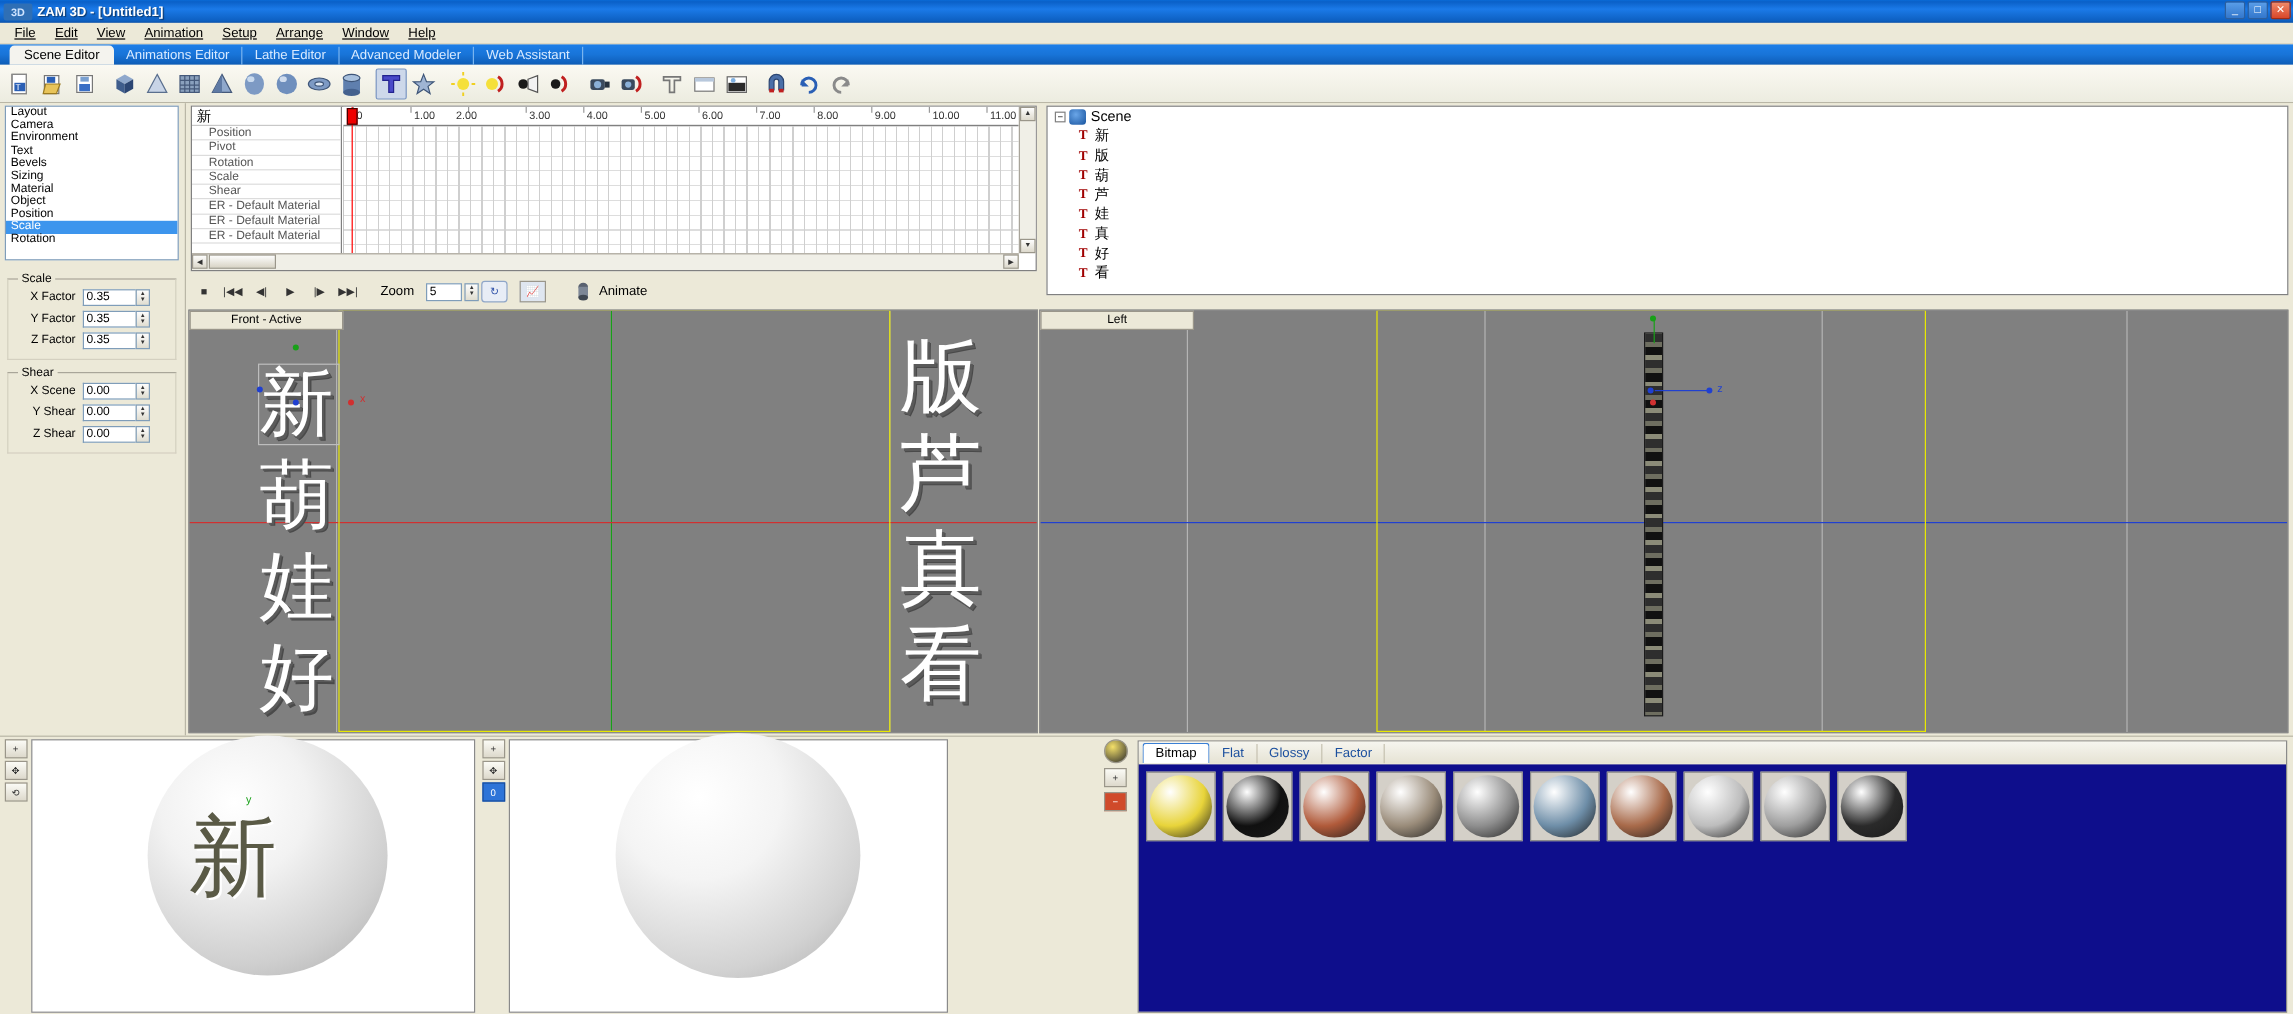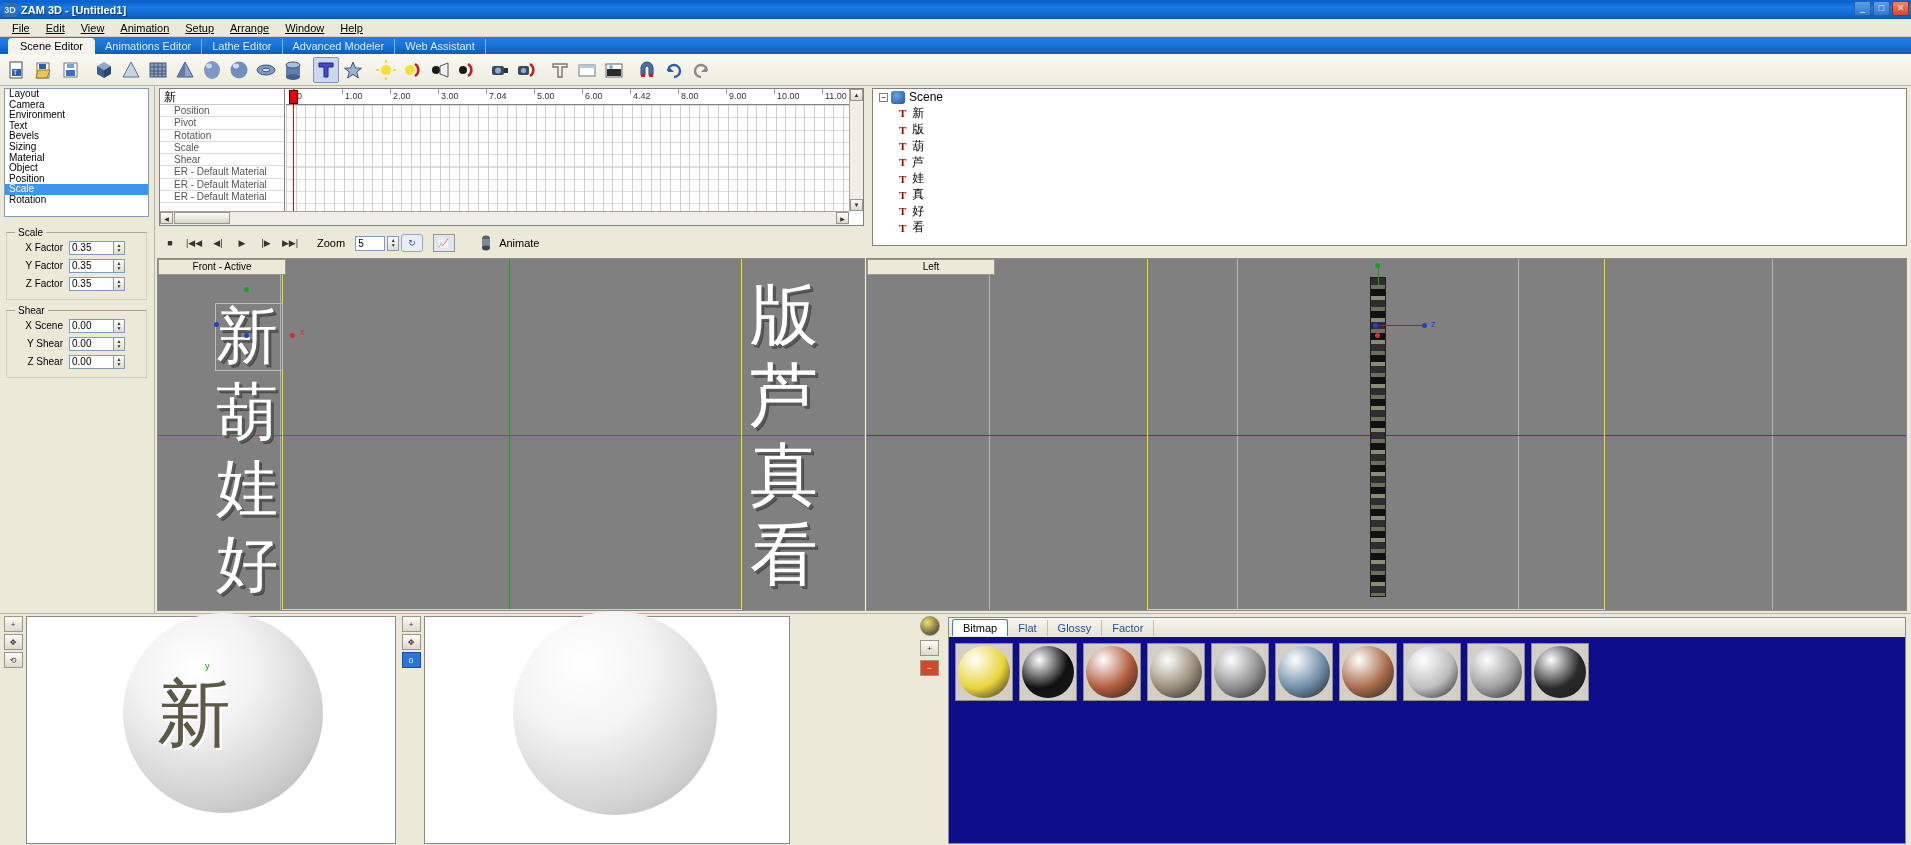--- a/index.html
+++ b/index.html
@@ -14,21 +14,21 @@
   
   .titlebar {
     height: 19px;
     background: linear-gradient(to bottom, #0a6ad6 0%, #0a60c8 8%, #1b7ae8 40%, #0d5fc0 92%, #0a4fa8 100%);
     display: flex; align-items: center;
     color: #fff;
     padding-left: 3px;
     position: relative;
   }
   .title-icon {
-    width: 14px; height: 14px;
+    width: 24px; height: 14px;
     background: #2f6fb5;
     border-radius: 2px;
     margin-right: 4px;
     display: flex; align-items: center; justify-content: center;
     font-size: 9px; font-weight: bold; color: #cfe4ff;
   }
   .title-text { font-size: 11px; font-weight: bold; text-shadow: 1px 1px 1px rgba(0,0,0,.5); }
   .win-btns { position: absolute; right: 2px; top: 1px; display: flex; gap: 2px; }
   .win-btn {
     width: 17px; height: 15px;
@@ -645,31 +645,31 @@
             <div class="tl-name-row">ER - Default Material</div>
           </div>
       </div>
       <div class="tl-grid">
         <div class="tl-ruler" id="tlruler">
             <div class="tl-tickline" style="left: 8px;"></div>
             <div class="tl-tick" style="left: 11px;">0</div>
             <div class="tl-tickline" style="left: 56px;"></div>
             <div class="tl-tick" style="left: 59px;">1.00</div>
             <div class="tl-tickline" style="left: 104px;"></div>
-            <div class="tl-tick" style="left: 107px;">2.00</div>
+            <div class="tl-tick" style="left: 94px;">2.00</div>
             <div class="tl-tickline" style="left: 152px;"></div>
             <div class="tl-tick" style="left: 155px;">3.00</div>
             <div class="tl-tickline" style="left: 200px;"></div>
-            <div class="tl-tick" style="left: 203px;">7.04</div>
+            <div class="tl-tick" style="left: 203px;">4.00</div>
             <div class="tl-tickline" style="left: 248px;"></div>
             <div class="tl-tick" style="left: 251px;">5.00</div>
             <div class="tl-tickline" style="left: 296px;"></div>
             <div class="tl-tick" style="left: 299px;">6.00</div>
             <div class="tl-tickline" style="left: 344px;"></div>
-            <div class="tl-tick" style="left: 347px;">4.42</div>
+            <div class="tl-tick" style="left: 347px;">7.00</div>
             <div class="tl-tickline" style="left: 392px;"></div>
             <div class="tl-tick" style="left: 395px;">8.00</div>
             <div class="tl-tickline" style="left: 440px;"></div>
             <div class="tl-tick" style="left: 443px;">9.00</div>
             <div class="tl-tickline" style="left: 488px;"></div>
             <div class="tl-tick" style="left: 491px;">10.00</div>
             <div class="tl-tickline" style="left: 536px;"></div>
             <div class="tl-tick" style="left: 539px;">11.00</div>
           </div>
         <div class="tl-body"></div>

